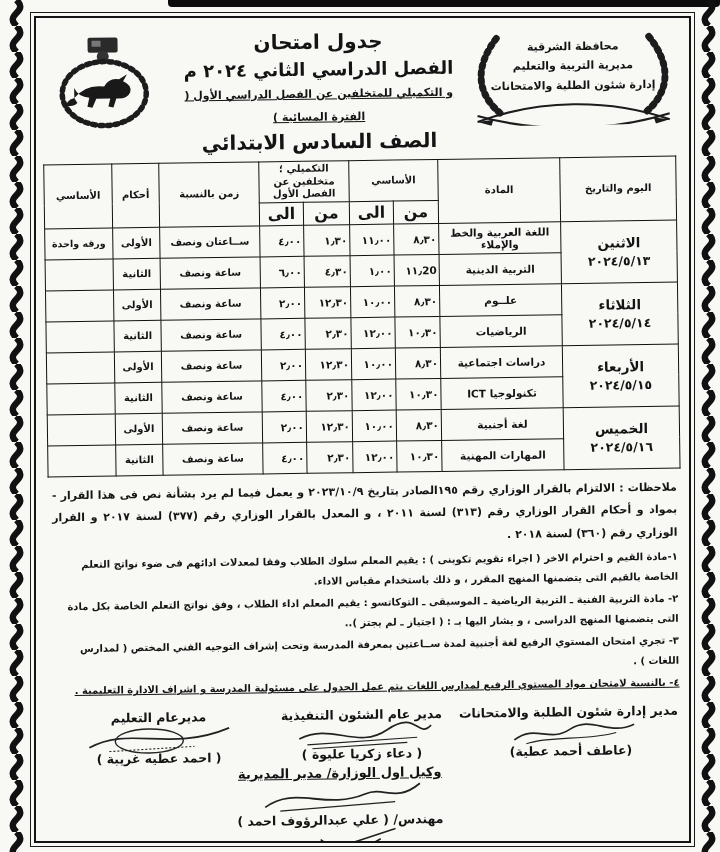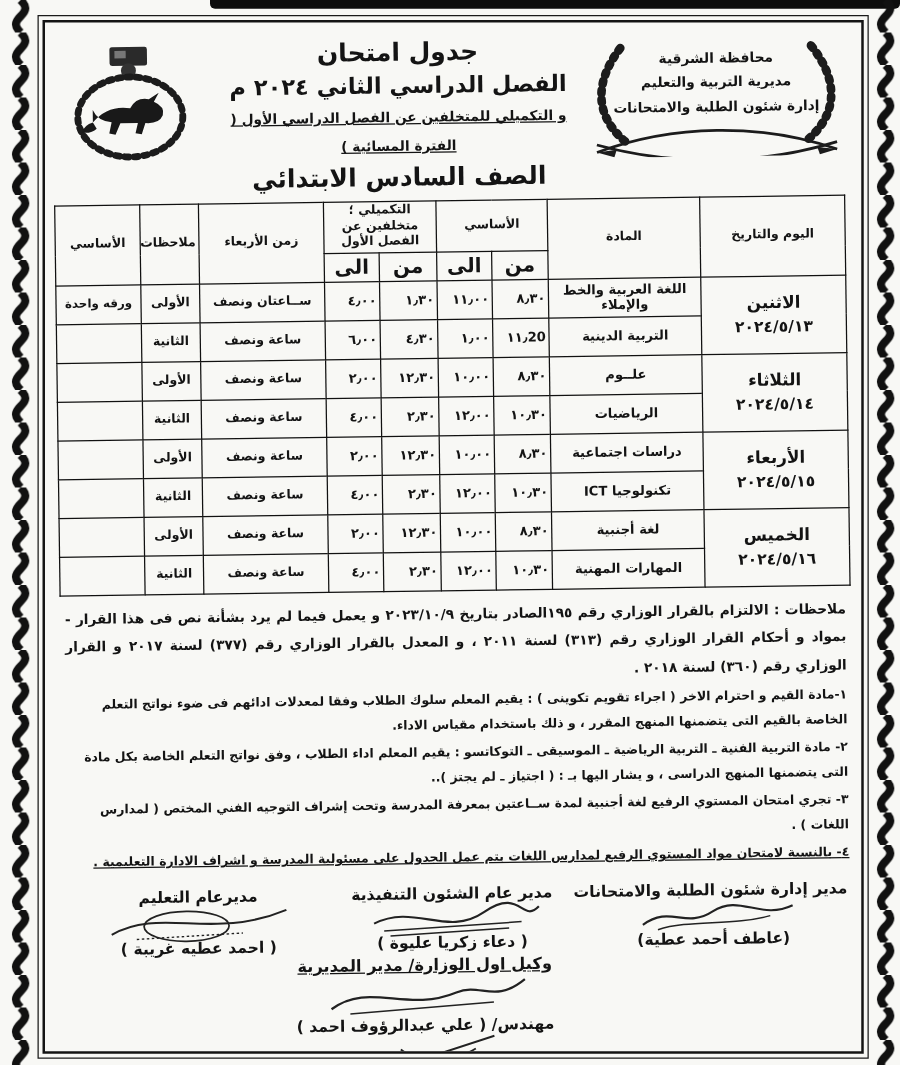--- a/index.html
+++ b/index.html
@@ -149,22 +149,22 @@
         <col style="width:100px">
               <col style="width:47px">
               <col style="width:68px">
       </colgroup>
       <thead>
         <tr class="h1">
           <th rowspan="2">اليوم والتاريخ</th>
           <th rowspan="2">المادة</th>
           <th colspan="2">الأساسي</th>
           <th colspan="2">التكميلي ؛ متخلفين عن الفصل الأول</th>
-          <th rowspan="2">زمن الأربعاء</th>
-          <th rowspan="2">ملاحظات</th>
+          <th rowspan="2">زمن بالنسبة</th>
+          <th rowspan="2">أحكام</th>
           <th rowspan="2">الأساسي</th>
         </tr>
         <tr class="h2">
           <th>من</th>
           <th>الى</th>
           <th>من</th>
           <th>الى</th>
         </tr>
       </thead>
       <tbody>

